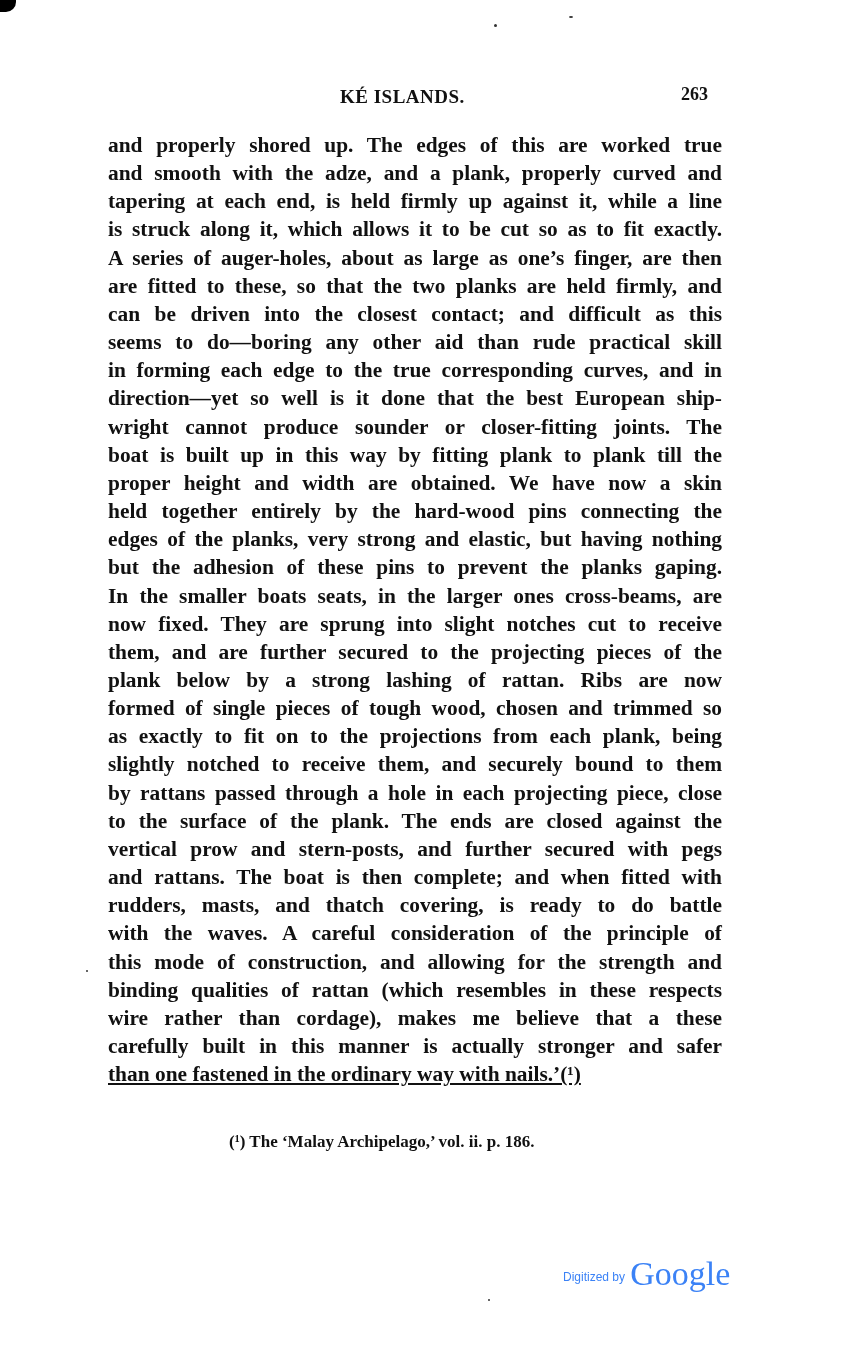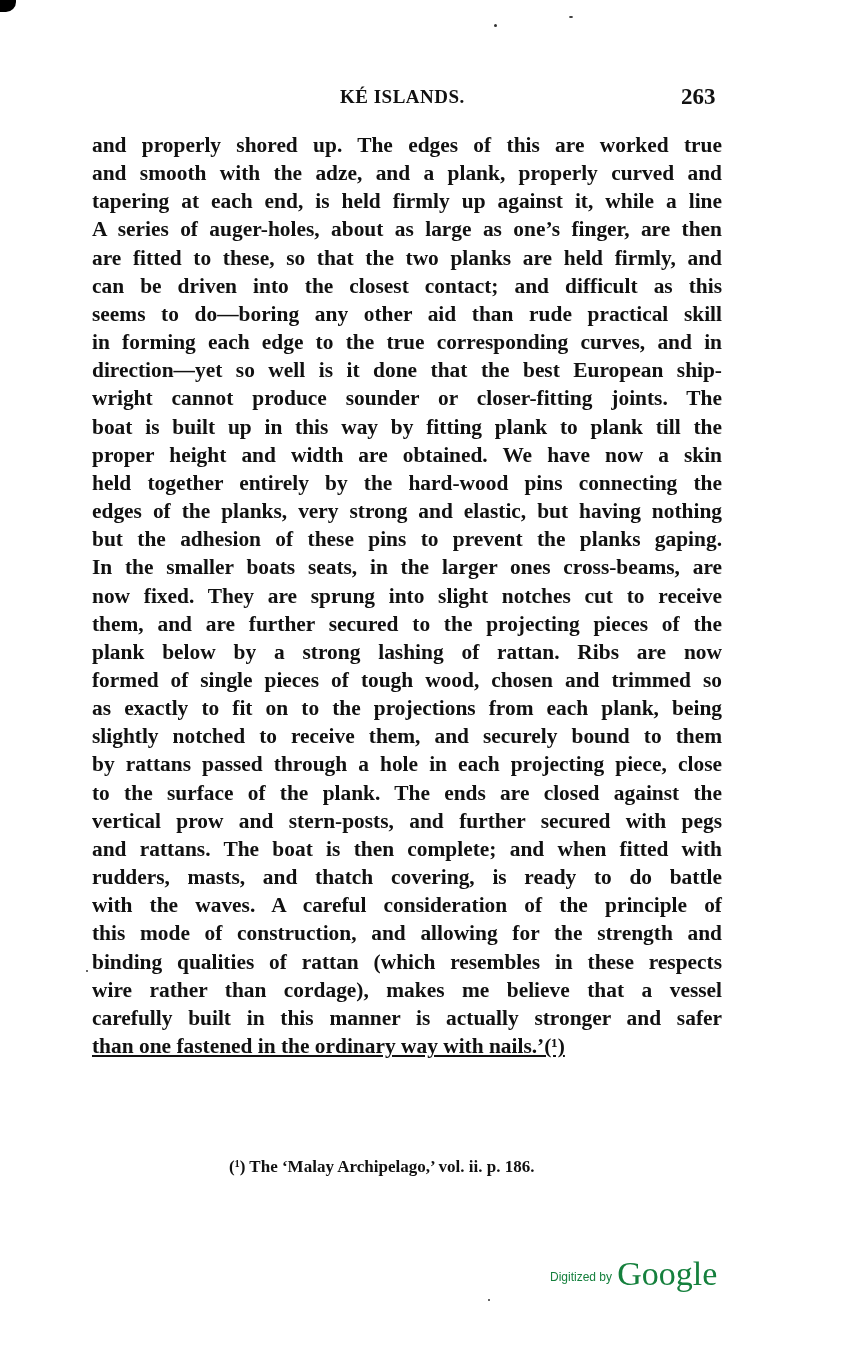--- a/index.html
+++ b/index.html
@@ -7,32 +7,32 @@
     width: 860px; height: 1353px; background: #ffffff; position: relative; overflow: hidden;
     font-family: "DejaVu Serif", "Liberation Serif", serif; color: #111;
   }
   .blot { position: absolute; left: 0; top: 0; width: 16px; height: 12px; background: #000; border-radius: 0 0 10px 0; }
   .speck { position: absolute; background: #333; border-radius: 50%; }
   .header { position: absolute; top: 84px; left: 0; width: 860px; height: 30px; text-align: center; }
   .running-title {
     position: absolute; left: 340px; top: 2px; font-size: 19px; font-weight: bold;
     letter-spacing: 0.5px; font-family: "Liberation Serif", serif;
   }
-  .page-number { position: absolute; left: 681px; top: 0; font-size: 23px; font-weight: bold; font-family: "Liberation Serif", serif; }
+  .page-number { position: absolute; left: 681px; top: 0; font-size: 18px; font-weight: bold; font-family: "Liberation Serif", serif; }
   .body-text {
     position: absolute; left: 92px; top: 131px; width: 630px;
     font-family: "Liberation Serif", serif; font-size: 21.4px; line-height: 28.15px; font-weight: bold;
   }
-  .line { white-space: nowrap; text-align: justify; text-align-last: justify; display: block; }
+  .line { white-space: nowrap; text-align: justify; text-align-last: justify; display: block; margin-left: 16px; }
   .line.last { text-align-last: left; text-decoration: underline; }
   .footnote {
-    position: absolute; left: 229px; top: 1157px; font-family: "Liberation Serif", serif;
+    position: absolute; left: 229px; top: 1132px; font-family: "Liberation Serif", serif;
     font-size: 17px; font-weight: bold; white-space: nowrap;
   }
-  .watermark { position: absolute; left: 550px; top: 1255px; color: #15803d; white-space: nowrap; }
+  .watermark { position: absolute; left: 563px; top: 1255px; color: #3b82f6; white-space: nowrap; }
   .watermark .small { font-family: "Liberation Sans", sans-serif; font-size: 12px; vertical-align: 4px; }
   .watermark .big { font-family: "Liberation Serif", serif; font-size: 34px; }
 </style>
 </head>
 <body>
 
 <div class="blot"></div>
 <div class="speck" style="left:494px;top:24px;width:3px;height:3px;"></div>
 <div class="speck" style="left:569px;top:16px;width:4px;height:2px;"></div>
 <div class="speck" style="left:86px;top:970px;width:2px;height:2px;"></div>
@@ -40,20 +40,21 @@
 
 <div class="header">
   <span class="running-title">KÉ ISLANDS.</span>
   <span class="page-number">263</span>
 </div>
 
 <div class="body-text">
   <span class="line">and properly shored up.   The edges of this are worked true</span>
   <span class="line">and smooth with the adze, and a plank, properly curved and</span>
   <span class="line">tapering at each end, is held firmly up against it, while a line</span>
+  <span class="line">is struck along it, which allows it to be cut so as to fit exactly.</span>
   <span class="line">A series of auger-holes, about as large as one’s finger, are then</span>
   <span class="line">are fitted to these, so that the two planks are held firmly, and</span>
   <span class="line">can be driven into the closest contact; and difficult as this</span>
   <span class="line">seems to do—boring any other aid than rude practical skill</span>
   <span class="line">in forming each edge to the true corresponding curves, and in</span>
   <span class="line">direction—yet so well is it done that the best European ship-</span>
   <span class="line">wright cannot produce sounder or closer-fitting joints.   The</span>
   <span class="line">boat is built up in this way by fitting plank to plank till the</span>
   <span class="line">proper height and width are obtained.   We have now a skin</span>
   <span class="line">held together entirely by the hard-wood pins connecting the</span>
@@ -67,21 +68,21 @@
   <span class="line">as exactly to fit on to the projections from each plank, being</span>
   <span class="line">slightly notched to receive them, and securely bound to them</span>
   <span class="line">by rattans passed through a hole in each projecting piece, close</span>
   <span class="line">to the surface of the plank.   The ends are closed against the</span>
   <span class="line">vertical prow and stern-posts, and further secured with pegs</span>
   <span class="line">and rattans.   The boat is then complete; and when fitted with</span>
   <span class="line">rudders, masts, and thatch covering, is ready to do battle</span>
   <span class="line">with the waves.   A careful consideration of the principle of</span>
   <span class="line">this mode of construction, and allowing for the strength and</span>
   <span class="line">binding qualities of rattan (which resembles in these respects</span>
-  <span class="line">wire rather than cordage), makes me believe that a vessel</span>
+  <span class="line">wire rather than cordage), makes me believe that a these</span>
   <span class="line">carefully built in this manner is actually stronger and safer</span>
   <span class="line last">than one fastened in the ordinary way with nails.’(¹)</span>
 </div>
 
 <div class="footnote">(¹) The ‘Malay Archipelago,’ vol. ii. p. 186.</div>
 
 <div class="watermark">
   <span class="small">Digitized by</span>
   <span class="big">Google</span>
 </div>

